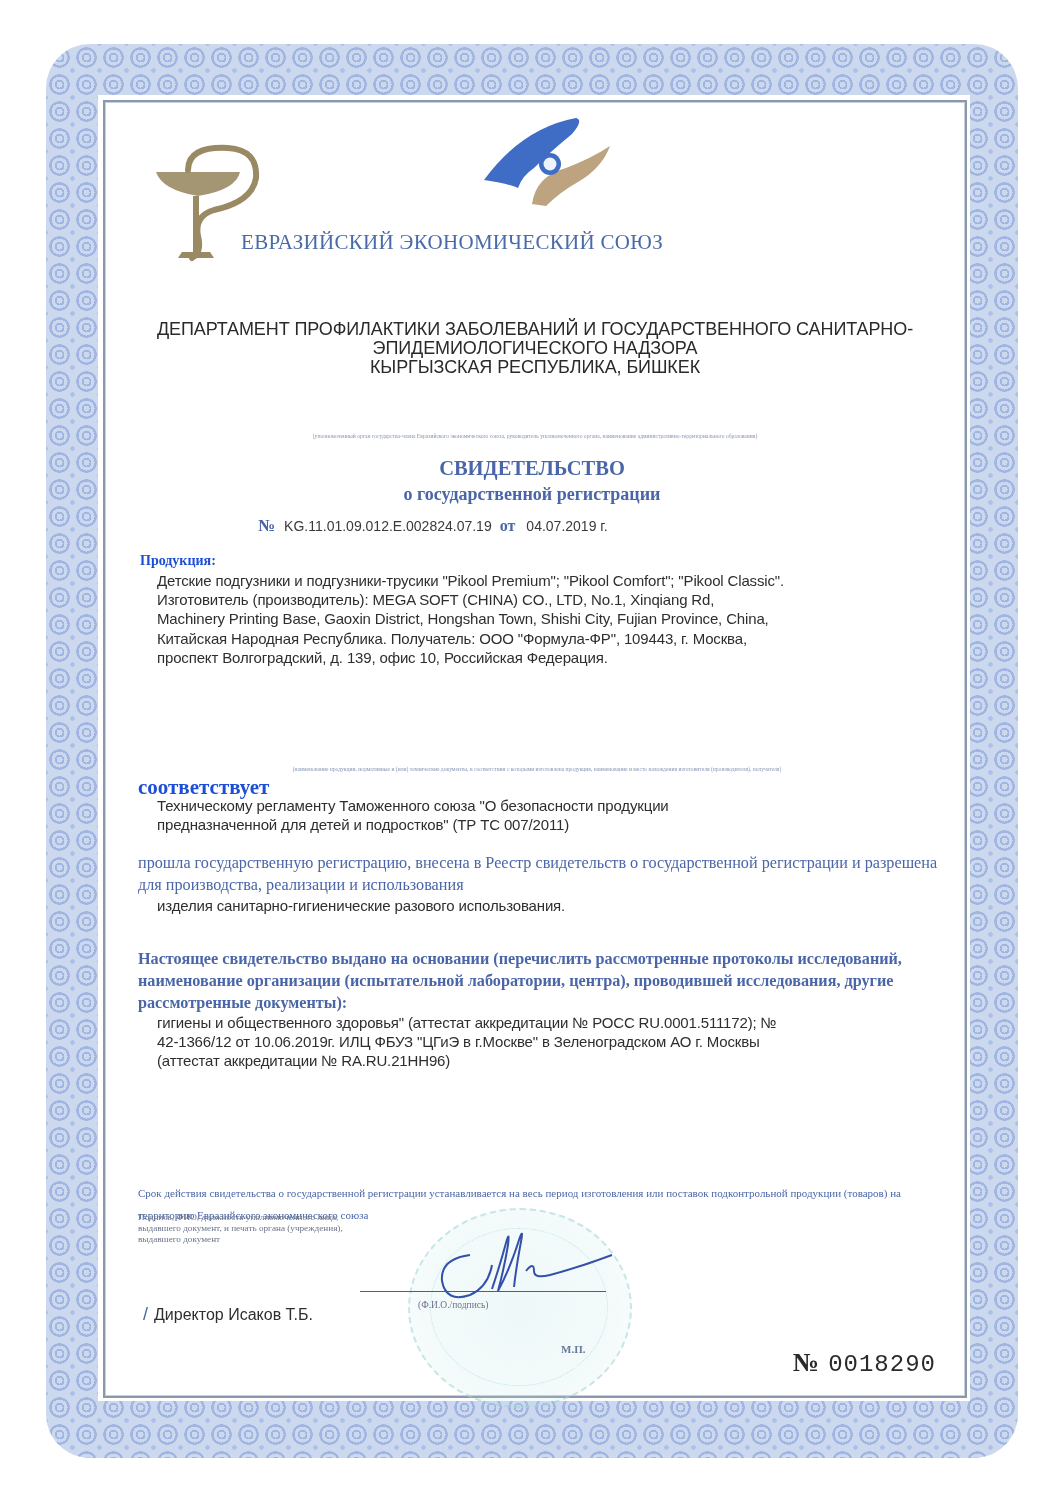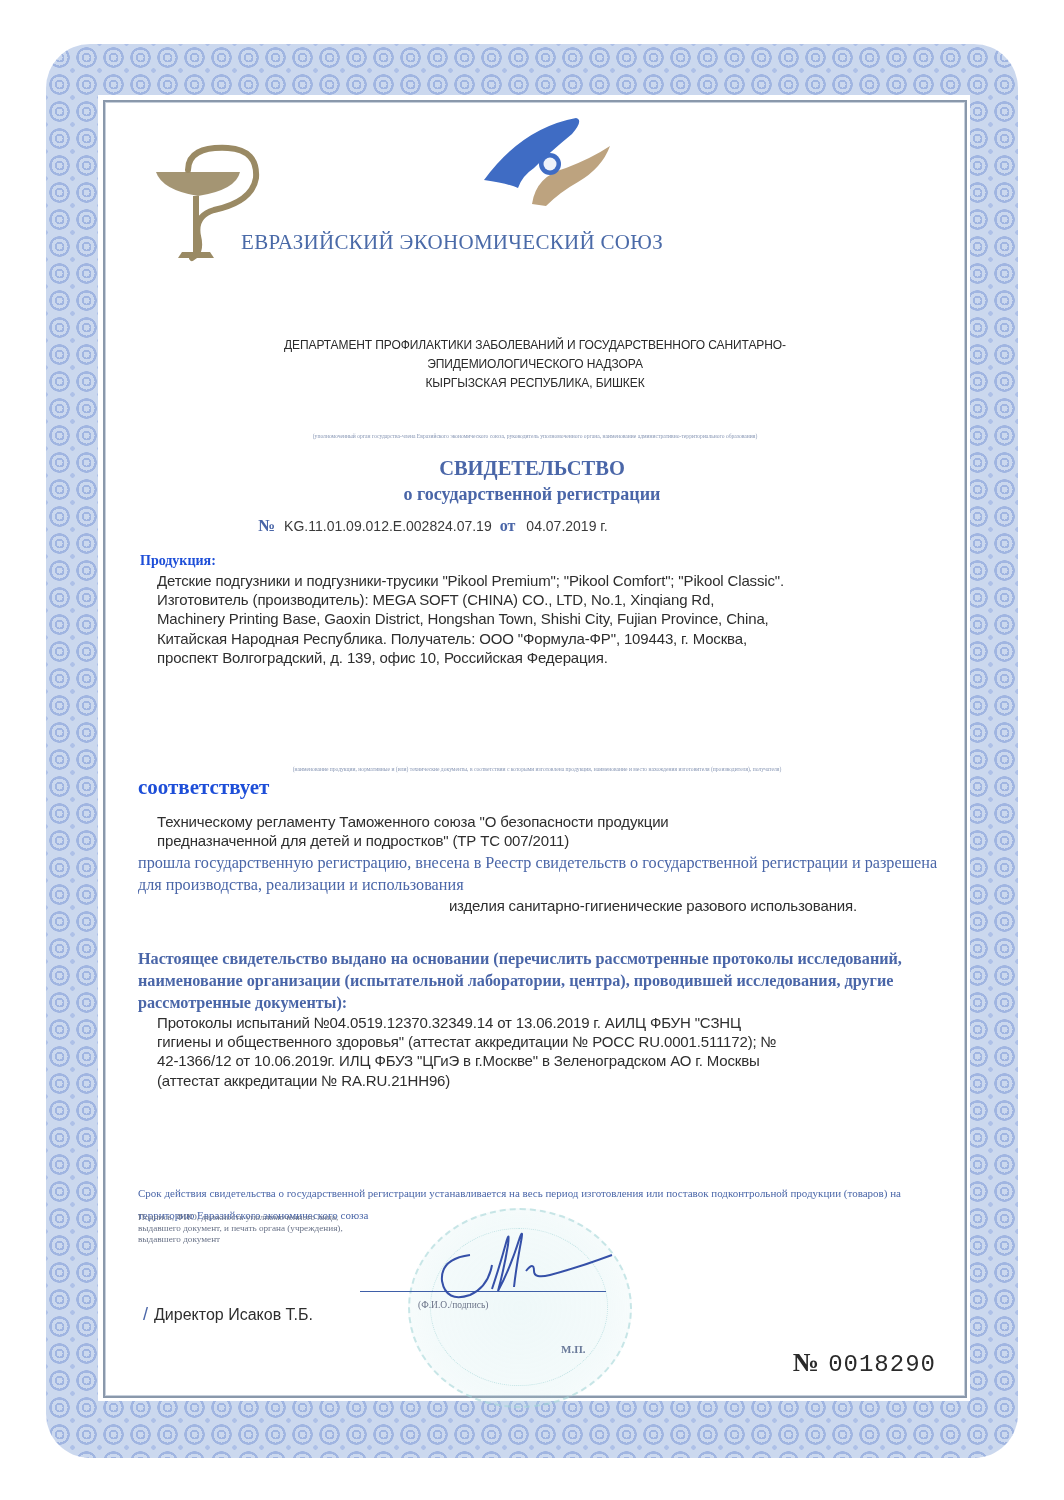--- a/index.html
+++ b/index.html
@@ -58,24 +58,24 @@
       left: 0; width: 868px; top: 230px;
       text-align: center;
       font-family: "Liberation Serif", serif;
       font-size: 21px;
       color: #4a6aa8;
       letter-spacing: 0.3px;
       padding-left: 36px;
       box-sizing: border-box;
     }
     .authority {
-      left: 120px; width: 830px; top: 336px;
+      left: 120px; width: 830px; top: 320px;
       text-align: center;
       font-family: "Liberation Sans", sans-serif;
-      font-size: 12px;
+      font-size: 18px;
       line-height: 19px;
       color: #2a2a2a;
       letter-spacing: -0.1px;
     }
     .tiny-caption {
       font-family: "Liberation Serif", serif;
       font-size: 5.6px;
       color: #8796b4;
       white-space: nowrap;
       letter-spacing: 0;
@@ -131,31 +131,31 @@
       font-size: 15px;
       line-height: 19.2px;
       color: #2e2e2e;
       letter-spacing: -0.15px;
     }
     .products-text { left: 157px; top: 571px; width: 760px; }
 
     .caption-products { left: 112px; top: 766px; width: 850px; text-align: center; }
 
     .conforms-label { left: 138px; top: 775px; font-size: 21px; }
-    .conforms-text { left: 157px; top: 796px; width: 700px; margin-top: 16px; }
+    .conforms-text { left: 157px; top: 796px; width: 700px; }
 
     .registered-heading {
       left: 138px; top: 852px; width: 810px;
       font-family: "Liberation Serif", serif;
       font-weight: normal;
       color: #4a66a8;
       font-size: 16.2px;
       line-height: 22px;
     }
-    .registered-text { left: 157px; top: 896px; width: 700px; text-align: right; }
+    .registered-text { left: 157px; top: 896px; width: 700px; }
 
     .basis-heading {
       left: 138px; top: 948px; width: 790px;
       font-family: "Liberation Serif", serif;
       font-weight: bold;
       color: #4a66a8;
       font-size: 16.2px;
       line-height: 22px;
     }
     .basis-text { left: 157px; top: 1013px; width: 760px; }
@@ -284,21 +284,20 @@
 <div class="abs body-text conforms-text">
   <div>Техническому регламенту Таможенного союза "О безопасности продукции</div>
   <div>предназначенной для детей и подростков" (ТР ТС 007/2011)</div>
 </div>
 
 <div class="abs registered-heading">прошла государственную регистрацию, внесена в Реестр свидетельств о государственной регистрации и разрешена для производства, реализации и использования</div>
 <div class="abs body-text registered-text">изделия санитарно-гигиенические разового использования.</div>
 
 <div class="abs basis-heading">Настоящее свидетельство выдано на основании (перечислить рассмотренные протоколы исследований, наименование организации (испытательной лаборатории, центра), проводившей исследования, другие рассмотренные документы):</div>
 <div class="abs body-text basis-text">
-  <div>Протоколы испытаний №04.0519.12370.32349.14 от 13.06.2019 г. АИЛЦ ФБУН "СЗНЦ</div>
   <div>гигиены и общественного здоровья" (аттестат аккредитации № РОСС RU.0001.511172); №</div>
   <div>42-1366/12 от 10.06.2019г. ИЛЦ ФБУЗ "ЦГиЭ в г.Москве" в Зеленоградском АО г. Москвы</div>
   <div>(аттестат аккредитации № RA.RU.21НН96)</div>
 </div>
 
 <div class="abs validity-heading">Срок действия свидетельства о государственной регистрации устанавливается на весь период изготовления или поставок подконтрольной продукции (товаров) на территорию Евразийского экономического союза</div>
 
 <div class="abs sign-caption">
   <div>Подпись, ФИО, должность уполномоченного лица,</div>
   <div>выдавшего документ, и печать органа (учреждения),</div>

